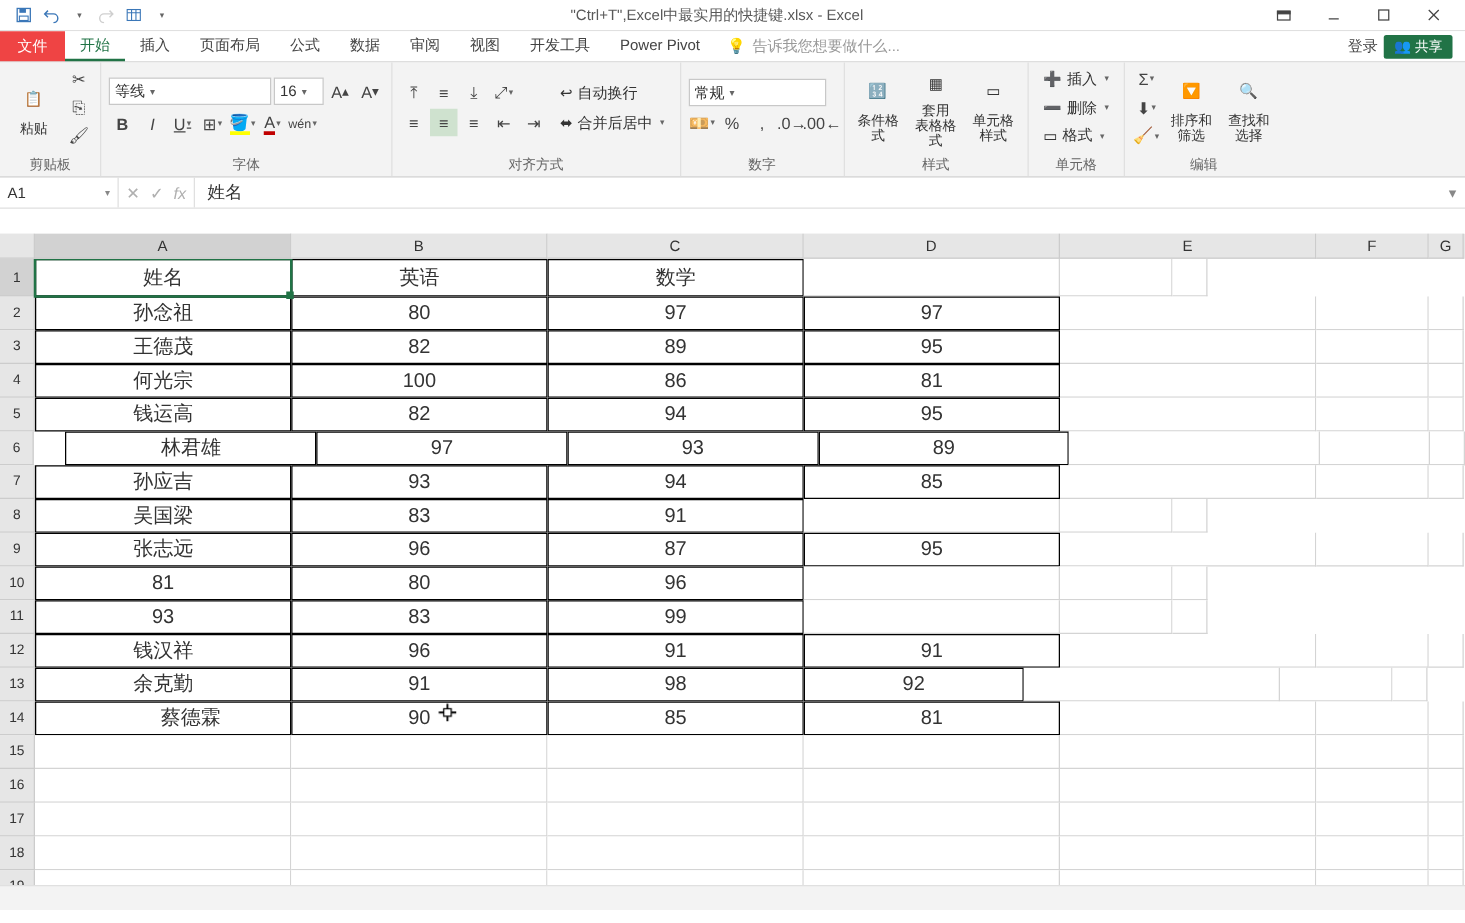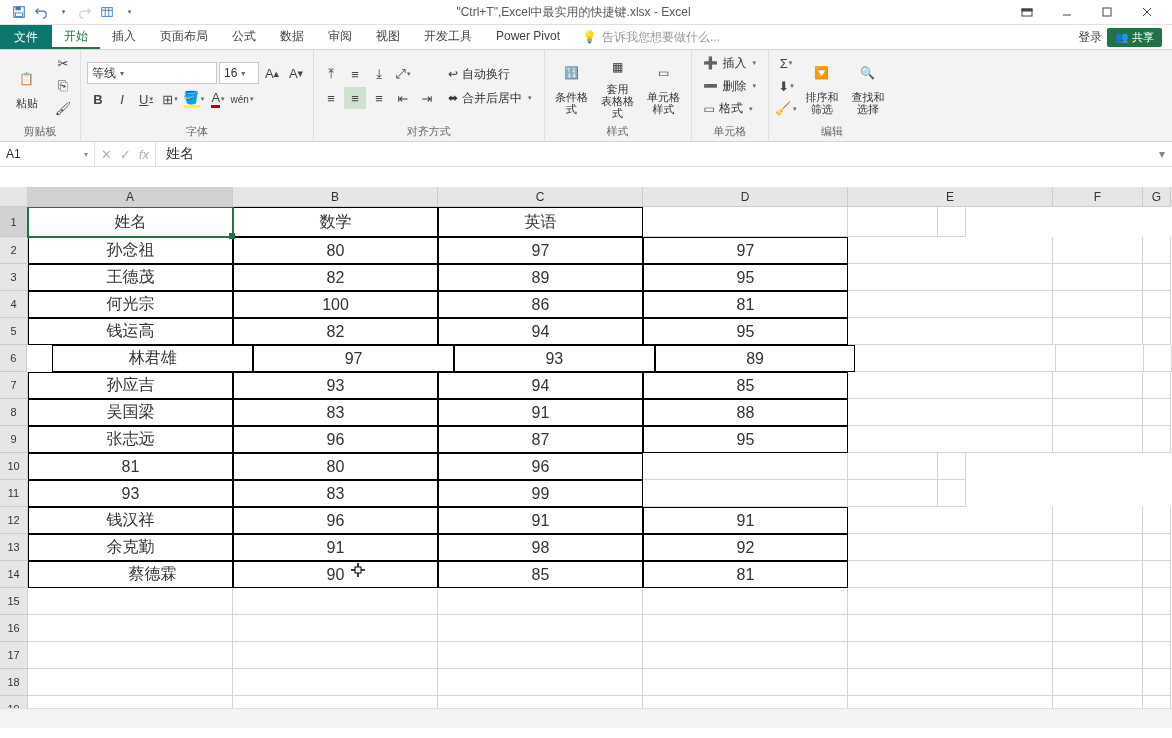--- a/index.html
+++ b/index.html
@@ -10,21 +10,21 @@
 .qat { display: flex; gap: 0; padding-left: 8px; align-items: center; }
 .qat-btn { width: 22px; height: 22px; display: flex; align-items: center; justify-content: center; cursor: pointer; }
 .qat-btn svg { width: 14px; height: 14px; }
 .doc-title { flex: 1; text-align: center; font-size: 12px; color: #595959; }
 .winctl { display: flex; gap: 0; padding-right: 5px; }
 .winctl-btn { width: 40px; height: 22px; display: flex; align-items: center; justify-content: center; cursor: pointer; }
 .winctl-btn svg { width: 12px; height: 12px; stroke: #444; stroke-width: 1; fill: none; }
 
 
 .ribbon-tabs { height: 25px; background: #fff; display: flex; align-items: stretch; border-bottom: 1px solid #d4d4d4; }
-.file-tab { background: #0f766e; color: #fff; padding: 0 14px; display: flex; align-items: center; font-size: 12px; cursor: pointer; }
+.file-tab { background: #ef4444; color: #fff; padding: 0 14px; display: flex; align-items: center; font-size: 12px; cursor: pointer; }
 .tab { padding: 0 12px; display: flex; align-items: center; font-size: 12px; color: #444; cursor: pointer; border-bottom: 2px solid transparent; }
 .tab.active { color: #217346; border-bottom: 2px solid #217346; }
 .tellme { flex: 1; display: flex; align-items: center; padding-left: 10px; color: #999; gap: 5px; }
 .right-tabs { display: flex; align-items: center; gap: 5px; padding-right: 10px; }
 .share-btn { background: #217346; color: #fff; padding: 2px 8px; border-radius: 2px; font-size: 11px; display:flex; align-items:center; gap:3px;}
 
 
 .ribbon { height: 92px; background: #f3f3f3; border-bottom: 1px solid #d4d4d4; display: flex; }
 .group { border-right: 1px solid #e0e0e0; padding: 3px 6px 2px; display: flex; flex-direction: column; }
 .group-body { flex: 1; display: flex; align-items: flex-start; gap: 4px; }
@@ -226,20 +226,35 @@
           </div>
         <div class="wide-btn dd">
             <span>⬌</span>
             <span>合并后居中</span>
           </div>
       </div>
     </div>
     <div class="group-label">对齐方式</div>
   </div>
 
+  <div class="group">
+    <div class="group-body">
+      <div class="stack">
+        <div class="combo dd" style="width:110px">常规</div>
+        <div class="row">
+          <div class="sm-btn dd">💴</div>
+          <div class="sm-btn">%</div>
+          <div class="sm-btn">,</div>
+          <div class="sm-btn">.0→</div>
+          <div class="sm-btn">.00←</div>
+        </div>
+      </div>
+    </div>
+    <div class="group-label">数字</div>
+  </div>
 
   <div class="group">
     <div class="group-body">
       <div class="big-btn">
           <div class="ico">🔢</div>
           <div class="lbl">条件格式</div>
         </div>
       <div class="big-btn">
           <div class="ico">▦</div>
           <div class="lbl" style="white-space:pre-line">套用
@@ -315,22 +330,22 @@
         <div class="ch" style="width: 205px;">D</div>
         <div class="ch" style="width: 205px;">E</div>
         <div class="ch" style="width: 90px;">F</div>
         <div class="ch" style="width: 28px;">G</div>
       </div>
   </div>
   <div class="grid-body" id="gridbody">
       <div class="grow hdr">
         <div class="rh sel">1</div>
         <div class="cell bordered active-cell" style="width: 205px;">姓名<div class="fill-handle"></div></div>
+        <div class="cell bordered" style="width: 205px;">英语</div>
         <div class="cell bordered" style="width: 205px;">数学</div>
-        <div class="cell bordered" style="width: 205px;">英语</div>
         <div class="cell empty" style="width: 205px;"></div>
         <div class="cell empty" style="width: 90px;"></div>
         <div class="cell empty" style="width: 28px;"></div>
       </div>
       <div class="grow">
         <div class="rh">2</div>
         <div class="cell bordered" style="width: 205px;">孙念祖</div>
         <div class="cell bordered" style="width: 205px;">80</div>
         <div class="cell bordered" style="width: 205px;">97</div>
         <div class="cell bordered" style="width: 205px;">97</div>
@@ -386,21 +401,20 @@
         <div class="cell bordered" style="width: 205px;">85</div>
         <div class="cell empty" style="width: 205px;"></div>
         <div class="cell empty" style="width: 90px;"></div>
         <div class="cell empty" style="width: 28px;"></div>
       </div>
       <div class="grow">
         <div class="rh">8</div>
         <div class="cell bordered" style="width: 205px;">吴国梁</div>
         <div class="cell bordered" style="width: 205px;">83</div>
         <div class="cell bordered" style="width: 205px;">91</div>
-        <div class="cell bordered" style="width: 205px;">88</div>
         <div class="cell empty" style="width: 205px;"></div>
         <div class="cell empty" style="width: 90px;"></div>
         <div class="cell empty" style="width: 28px;"></div>
       </div>
       <div class="grow">
         <div class="rh">9</div>
         <div class="cell bordered" style="width: 205px;">张志远</div>
         <div class="cell bordered" style="width: 205px;">96</div>
         <div class="cell bordered" style="width: 205px;">87</div>
         <div class="cell bordered" style="width: 205px;">95</div>
@@ -434,21 +448,21 @@
         <div class="cell bordered" style="width: 205px;">91</div>
         <div class="cell empty" style="width: 205px;"></div>
         <div class="cell empty" style="width: 90px;"></div>
         <div class="cell empty" style="width: 28px;"></div>
       </div>
       <div class="grow">
         <div class="rh">13</div>
         <div class="cell bordered" style="width: 205px;">余克勤</div>
         <div class="cell bordered" style="width: 205px;">91</div>
         <div class="cell bordered" style="width: 205px;">98</div>
-        <div class="cell bordered" style="width: 205px;">92</div>
+        <div class="cell bordered" style="width: 176px;">92</div>
         <div class="cell empty" style="width: 205px;"></div>
         <div class="cell empty" style="width: 90px;"></div>
         <div class="cell empty" style="width: 28px;"></div>
       </div>
       <div class="grow">
         <div class="rh">14</div>
         <div class="cell bordered" style="width: 205px; padding-left: 48px;">蔡德霖</div>
         <div class="cell bordered" style="width: 205px;">90</div>
         <div class="cell bordered" style="width: 205px;">85</div>
         <div class="cell bordered" style="width: 205px;">81</div>

